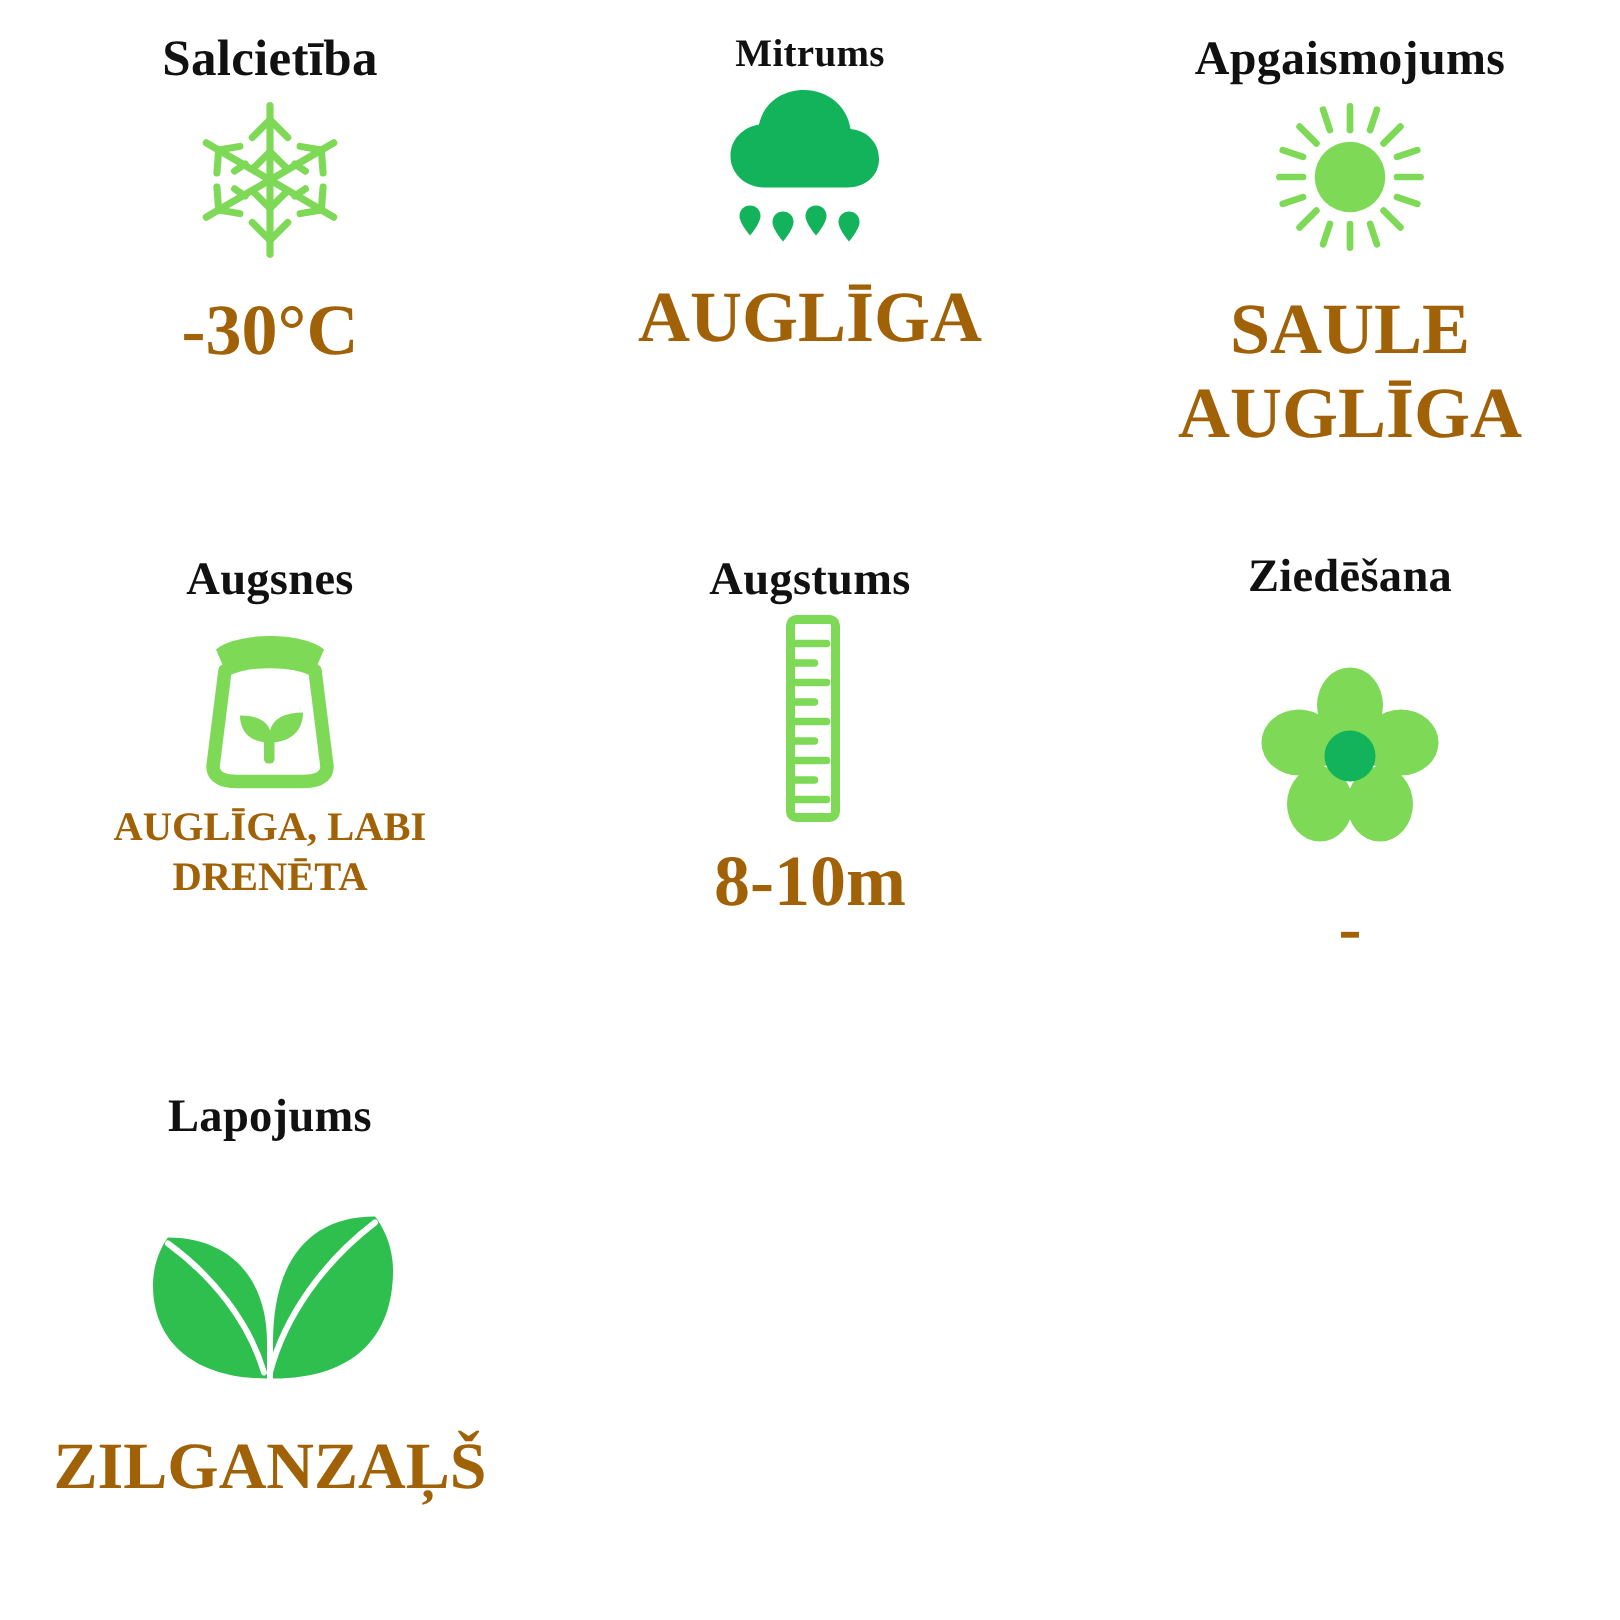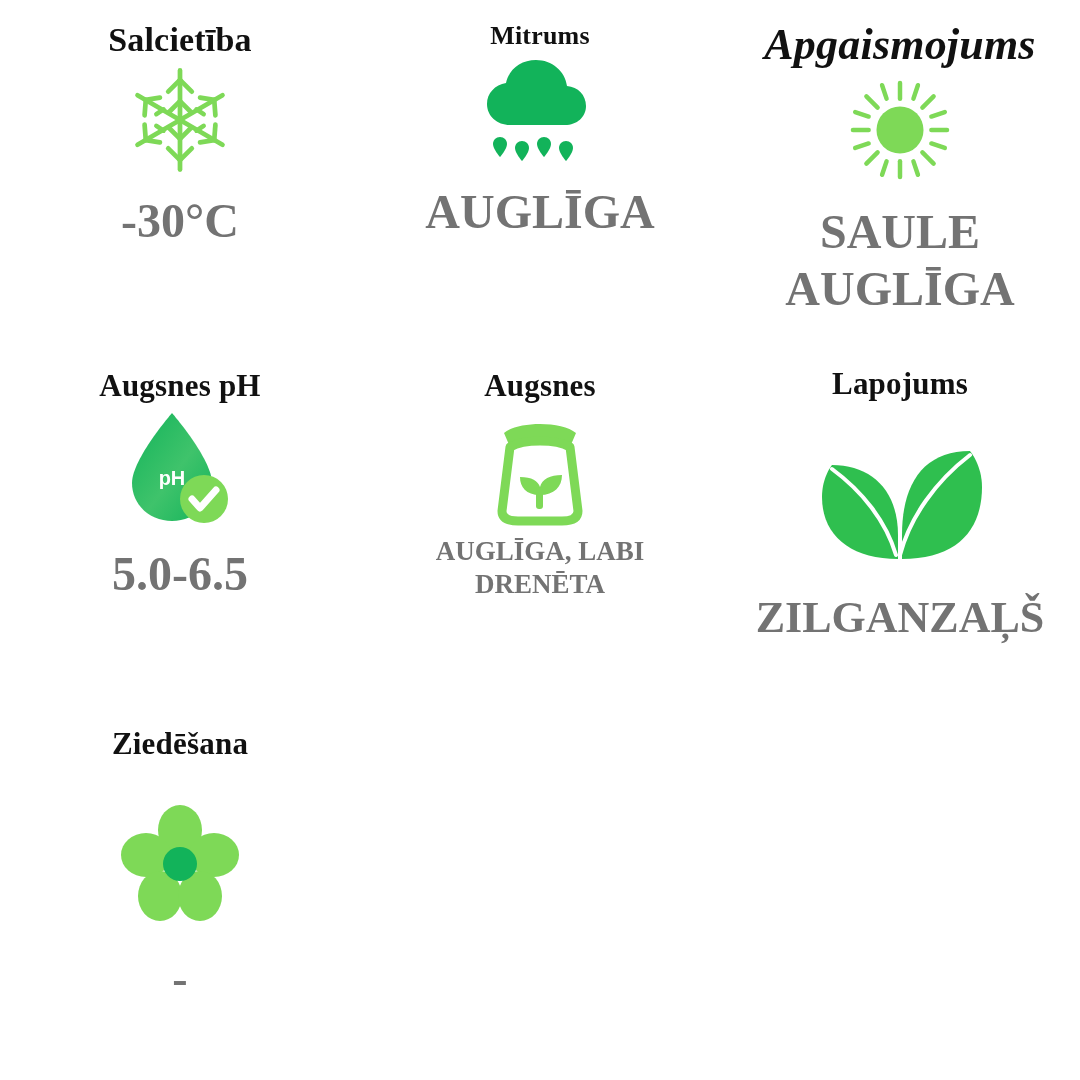--- a/index.html
+++ b/index.html
@@ -49,32 +49,32 @@
     align-items: center;
     justify-content: center;
     margin-bottom: 6px;
   }
   .cell-value {
     font-family: "Liberation Serif", serif;
     font-weight: bold;
     font-size: 48px;
     line-height: 1.12;
     text-align: center;
-    color: #737373;
+    color: #a16207;
     max-width: 340px;
   }
   .cell-value.dash { font-size: 46px; }
 
   
   .r1 .icon-wrap { height: 112px; margin-bottom: 14px; }
   .r1 .cell-value { margin-top: 4px; }
 
   .c-hardiness .cell-title { font-size: 34px; }
   .c-humidity .cell-title { font-size: 26px; }
-  .c-light .cell-title { font-size: 44px; font-style: italic; }
+  .c-light .cell-title { font-size: 32px; }
   .c-light .cell-value { line-height: 1.18; }
 
   .c-ph { padding-top: 10px; }
   .c-soil { padding-top: 10px; }
   .c-height { padding-top: 10px; }
   .c-ph .cell-title, .c-soil .cell-title, .c-height .cell-title { font-size: 31px; }
   .c-soil .cell-value { font-size: 27px; line-height: 1.25; }
   .c-ph .cell-value { margin-top: 12px; }
   .c-height .icon-wrap { height: 140px; }
   .c-height .cell-value { margin-top: 6px; }
@@ -164,77 +164,78 @@
           <line x1="10" y1="34" x2="22" y2="38"></line>
           <line x1="10" y1="66" x2="22" y2="62"></line>
           <line x1="90" y1="34" x2="78" y2="38"></line>
           <line x1="90" y1="66" x2="78" y2="62"></line>
         </g>
       </svg>
     </div>
     <div class="cell-value">SAULE AUGLĪGA</div>
   </div>
 
-  <div class="cell c-ph">
-    <div class="cell-title">Augsnes pH</div>
-    <div class="icon-wrap">
-      <svg width="108" height="124" viewBox="0 0 108 124" aria-hidden="true">
-        <defs>
-          <linearGradient id="dropGrad" x1="0" y1="0" x2="1" y2="1">
-            <stop offset="0%" stop-color="#12B35A"></stop>
-            <stop offset="55%" stop-color="#3FC36B"></stop>
-            <stop offset="100%" stop-color="#12B35A"></stop>
-          </linearGradient>
-        </defs>
-        <path d="M46 6 C46 6 6 52 6 76 c0 22 18 38 40 38 22 0 40-16 40-38 C86 52 46 6 46 6 z" fill="url(#dropGrad)"></path>
-        <text x="46" y="78" font-family="Liberation Sans, sans-serif" font-size="20" font-weight="bold" fill="#ffffff" text-anchor="middle">pH</text>
-        <circle cx="78" cy="92" r="24" fill="#7ED957"></circle>
-        <path d="M66 92 l8 9 16 -18" fill="none" stroke="#ffffff" stroke-width="7" stroke-linecap="round" stroke-linejoin="round"></path>
-      </svg>
-    </div>
-    <div class="cell-value">5.0-6.5</div>
-  </div>
 
   <div class="cell c-soil">
     <div class="cell-title">Augsnes</div>
     <div class="icon-wrap">
       <svg width="132" height="124" viewBox="0 0 132 124" aria-hidden="true">
         <path d="M30 26 C44 14 88 14 102 26 L96 40 C82 32 50 32 36 40 Z" fill="#7ED957"></path>
         <path d="M36 40 C50 32 82 32 96 40 L104 104 C104 112 96 114 88 114 L44 114 C36 114 28 112 28 104 Z" fill="#ffffff" stroke="#7ED957" stroke-width="9" stroke-linejoin="round"></path>
         <path d="M66 88 C52 88 46 80 46 70 c12 0 18 4 20 10 2 -8 10 -12 22 -12 0 12 -8 20 -22 20 z" fill="#7ED957"></path>
         <rect x="62" y="80" width="7" height="22" rx="3" fill="#7ED957"></rect>
       </svg>
     </div>
     <div class="cell-value">AUGLĪGA, LABI DRENĒTA</div>
   </div>
 
-
-  <div class="cell c-foliage">
-    <div class="cell-title">Lapojums</div>
-    <div class="icon-wrap">
-      <svg width="180" height="130" viewBox="0 0 180 130" aria-hidden="true">
-        <path d="M88 120 C40 120 12 96 12 58 C12 38 22 26 22 26 C62 26 88 52 88 96 Z" fill="#2FBF4F"></path>
-        <path d="M22 30 C52 52 76 82 86 116" fill="none" stroke="#ffffff" stroke-width="4" stroke-linecap="round"></path>
-        <path d="M92 120 C146 120 172 92 172 48 C172 26 160 12 160 12 C114 12 92 44 92 96 Z" fill="#2FBF4F"></path>
-        <path d="M160 16 C126 42 100 78 90 116" fill="none" stroke="#ffffff" stroke-width="4" stroke-linecap="round"></path>
-      </svg>
-    </div>
-    <div class="cell-value">ZILGANZAĻŠ</div>
+  <div class="cell c-height">
+    <div class="cell-title">Augstums</div>
+    <div class="icon-wrap">
+      <svg width="70" height="140" viewBox="0 0 70 140" aria-hidden="true">
+        <rect x="22" y="4" width="30" height="132" rx="4" fill="#ffffff" stroke="#7ED957" stroke-width="6"></rect>
+        <g stroke="#7ED957" stroke-width="5" stroke-linecap="round">
+          <line x1="24" y1="20" x2="46" y2="20"></line>
+          <line x1="24" y1="33" x2="38" y2="33"></line>
+          <line x1="24" y1="46" x2="46" y2="46"></line>
+          <line x1="24" y1="59" x2="38" y2="59"></line>
+          <line x1="24" y1="72" x2="46" y2="72"></line>
+          <line x1="24" y1="85" x2="38" y2="85"></line>
+          <line x1="24" y1="98" x2="46" y2="98"></line>
+          <line x1="24" y1="111" x2="38" y2="111"></line>
+          <line x1="24" y1="124" x2="46" y2="124"></line>
+        </g>
+      </svg>
+    </div>
+    <div class="cell-value">8-10m</div>
   </div>
 
   <div class="cell c-bloom">
     <div class="cell-title">Ziedēšana</div>
     <div class="icon-wrap">
       <svg width="128" height="128" viewBox="0 0 128 128" aria-hidden="true">
         <g fill="#7ED957">
           <ellipse cx="64" cy="30" rx="22" ry="25"></ellipse>
           <ellipse cx="30" cy="55" rx="25" ry="22"></ellipse>
           <ellipse cx="98" cy="55" rx="25" ry="22"></ellipse>
           <ellipse cx="44" cy="96" rx="22" ry="25"></ellipse>
           <ellipse cx="84" cy="96" rx="22" ry="25"></ellipse>
         </g>
         <circle cx="64" cy="64" r="17" fill="#12B35A"></circle>
       </svg>
     </div>
     <div class="cell-value dash">-</div>
   </div>
 
+  <div class="cell c-foliage">
+    <div class="cell-title">Lapojums</div>
+    <div class="icon-wrap">
+      <svg width="180" height="130" viewBox="0 0 180 130" aria-hidden="true">
+        <path d="M88 120 C40 120 12 96 12 58 C12 38 22 26 22 26 C62 26 88 52 88 96 Z" fill="#2FBF4F"></path>
+        <path d="M22 30 C52 52 76 82 86 116" fill="none" stroke="#ffffff" stroke-width="4" stroke-linecap="round"></path>
+        <path d="M92 120 C146 120 172 92 172 48 C172 26 160 12 160 12 C114 12 92 44 92 96 Z" fill="#2FBF4F"></path>
+        <path d="M160 16 C126 42 100 78 90 116" fill="none" stroke="#ffffff" stroke-width="4" stroke-linecap="round"></path>
+      </svg>
+    </div>
+    <div class="cell-value">ZILGANZAĻŠ</div>
+  </div>
+
 </div>
 
 </body></html>

